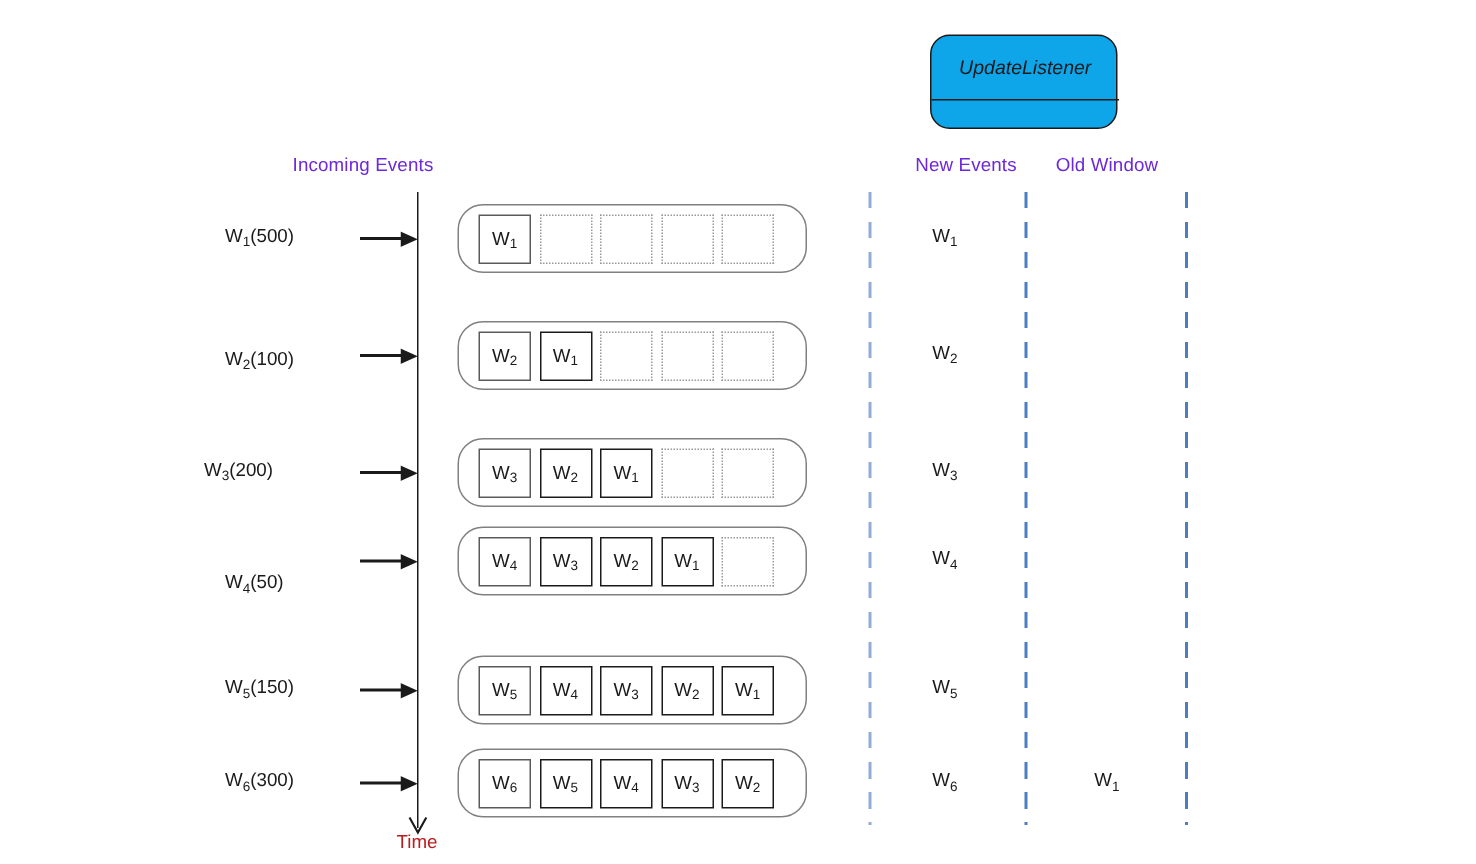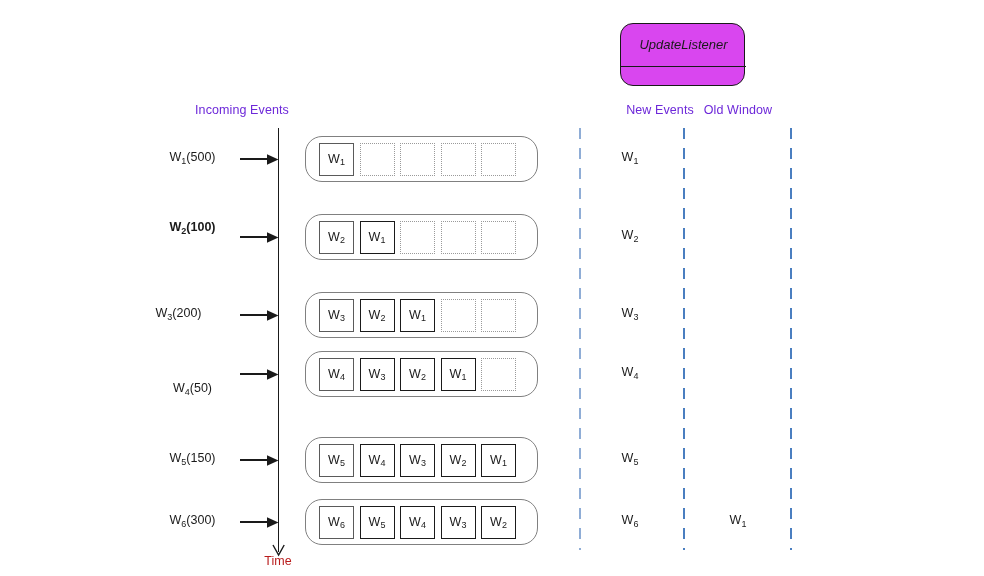--- a/index.html
+++ b/index.html
@@ -23,21 +23,21 @@
     color: #6d28d9;
     text-align: center;
     white-space: nowrap;
     letter-spacing: 0.1px;
   }
 
   
   .listener-box {
     border: 1.3px solid #1a1a1a;
     border-radius: 13px;
-    background: #d946ef;
+    background: #0ea5e9;
     box-sizing: border-box;
   }
   .listener-title {
     font-style: italic;
     font-size: 13px;
     color: #1a1a1a;
     text-align: center;
     white-space: nowrap;
   }
   .listener-divider {
@@ -54,21 +54,21 @@
     color: #b91c1c;
     text-align: center;
     white-space: nowrap;
   }
 
   
   .event-label {
     font-size: 12.5px;
     color: #1a1a1a;
     white-space: nowrap;
-    text-align: center;
+    text-align: left;
   }
   .event-label sub {
     font-size: 9px;
     vertical-align: baseline;
     position: relative;
     top: 3px;
   }
   .arrow-shaft {
     background: #1a1a1a;
     height: 1.6px;
@@ -130,21 +130,21 @@
 <div id="stage">
 
   <div class="abs listener-box" style="left:620px; top:23px; width:125px; height:63px;">
     <div class="listener-title abs" style="left:0; top:13px; width:125px;">UpdateListener</div>
     <div class="listener-divider abs" style="left:0; top:42px; width:125px; height:1.3px;"></div>
   </div>
 
   <div class="abs col-header" style="left:162px; top:103px; width:160px;">Incoming Events</div>
 
 
-  <div class="abs col-header" style="left:600px; top:103px; width:120px;">New Events</div>
+  <div class="abs col-header" style="left:584px; top:103px; width:120px;">New Events</div>
 
   <div class="abs col-header" style="left:678px; top:103px; width:120px;">Old Window</div>
 
   <div class="abs time-axis-line" style="left:278px; top:128px; height:424px;"></div>
   <svg class="abs" width="16" height="14" style="left:271px; top:544px;" viewBox="0 0 16 14">
     <polyline points="2,1 7.6,11 13.2,1" fill="none" stroke="#1a1a1a" stroke-width="1.4"></polyline>
   </svg>
   <div class="abs time-label" style="left:238px; top:554px; width:80px;">Time</div>
 
   <div class="abs dash-line" style="left:579px; top:128px; height:422px;
@@ -160,21 +160,21 @@
       <svg class="abs" width="13" height="13" viewBox="0 0 13 13" style="left: 267px; top: 152.5px;">
         <polygon points="0,1.3 11.5,6.5 0,11.7" fill="#1a1a1a"></polygon>
       </svg>
       <div class="abs window-row" style="left: 305px; top: 136px; width: 233px; height: 46px;"></div>
       <div class="slot filled head" style="left: 319px; top: 142.5px; width: 35px; height: 33px;">W<sub>1</sub></div>
       <div class="slot empty" style="left: 359.5px; top: 142.5px; width: 35px; height: 33px;"></div>
       <div class="slot empty" style="left: 400px; top: 142.5px; width: 35px; height: 33px;"></div>
       <div class="slot empty" style="left: 440.5px; top: 142.5px; width: 35px; height: 33px;"></div>
       <div class="slot empty" style="left: 481px; top: 142.5px; width: 35px; height: 33px;"></div>
       <div class="abs out-label" style="left: 580px; top: 150px; width: 100px;">W<sub>1</sub></div>
-      <div class="abs event-label" style="left: 150px; top: 220px; width: 85px; font-weight: bold;">W<sub>2</sub>(100)</div>
+      <div class="abs event-label" style="left: 150px; top: 232px; width: 85px;">W<sub>2</sub>(100)</div>
       <div class="abs arrow-shaft" style="left: 240px; top: 236px; width: 30px;"></div>
       <svg class="abs" width="13" height="13" viewBox="0 0 13 13" style="left: 267px; top: 230.5px;">
         <polygon points="0,1.3 11.5,6.5 0,11.7" fill="#1a1a1a"></polygon>
       </svg>
       <div class="abs window-row" style="left: 305px; top: 214px; width: 233px; height: 46px;"></div>
       <div class="slot filled head" style="left: 319px; top: 220.5px; width: 35px; height: 33px;">W<sub>2</sub></div>
       <div class="slot filled" style="left: 359.5px; top: 220.5px; width: 35px; height: 33px;">W<sub>1</sub></div>
       <div class="slot empty" style="left: 400px; top: 220.5px; width: 35px; height: 33px;"></div>
       <div class="slot empty" style="left: 440.5px; top: 220.5px; width: 35px; height: 33px;"></div>
       <div class="slot empty" style="left: 481px; top: 220.5px; width: 35px; height: 33px;"></div>

